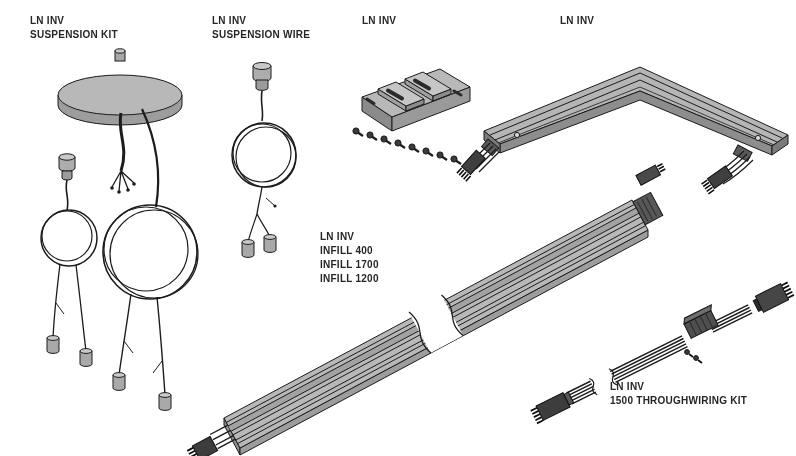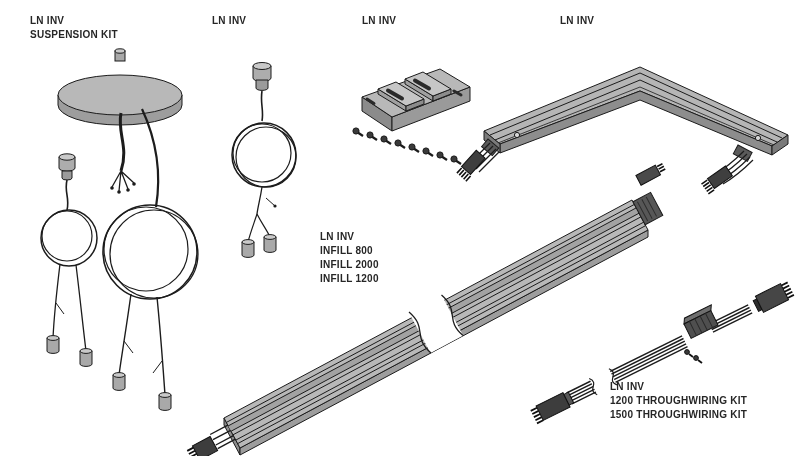--- a/index.html
+++ b/index.html
@@ -28,40 +28,40 @@
 
 <div id="stage">
 
   <div class="label" style="left:30px;top:14px;">
     <div>LN INV</div>
     <div>SUSPENSION KIT</div>
   </div>
 
   <div class="label" style="left:212px;top:14px;">
     <div>LN INV</div>
+    <div>SUSPENSION WIRE</div>
   </div>
 
   <div class="label" style="left:362px;top:14px;">
     <div>LN INV</div>
   </div>
 
   <div class="label" style="left:560px;top:14px;">
     <div>LN INV</div>
   </div>
 
   <div class="label" style="left:320px;top:230px;">
     <div>LN INV</div>
-    <div>INFILL 800</div>
-    <div>INFILL 2000</div>
+    <div>INFILL 400</div>
+    <div>INFILL 1700</div>
     <div>INFILL 1200</div>
   </div>
 
   <div class="label" style="left:610px;top:380px;">
     <div>LN INV</div>
-    <div>1200 THROUGHWIRING KIT</div>
     <div>1500 THROUGHWIRING KIT</div>
   </div>
 
   <svg class="illu" style="left:15px;top:45px;" width="190" height="400" viewBox="0 0 190 400">
     <defs>
       <g id="nipA">
         <path d="M-6,0 L-6,13 A6,2.4 0 0 0 6,13 L6,0 Z" fill="#a9a9a9" stroke="#1c1c1c"></path>
         <ellipse cx="0" cy="0" rx="6" ry="2.4" fill="#c9c9c9" stroke="#1c1c1c"></ellipse>
       </g>
     </defs>

